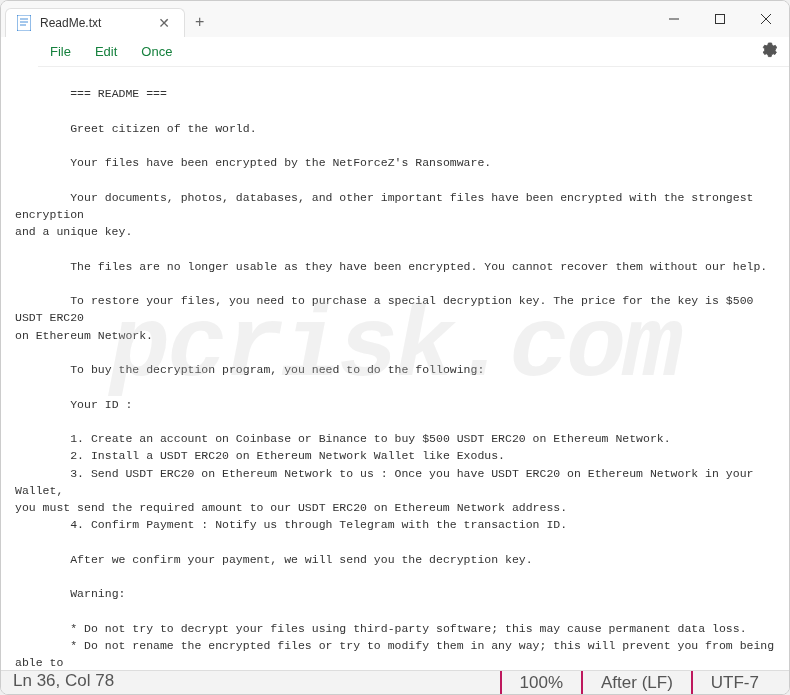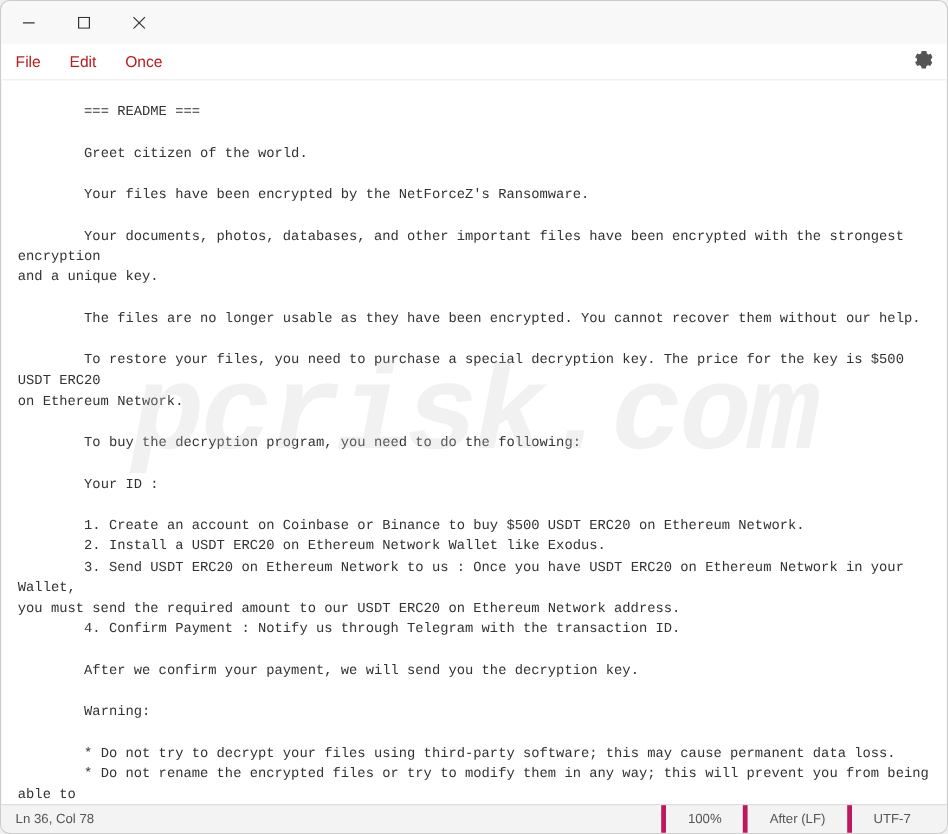--- a/index.html
+++ b/index.html
@@ -91,22 +91,23 @@
       color: #333;
     }
     .menubar {
       height: 30px;
       background: #fff;
       display: flex;
       align-items: center;
       padding: 0 12px;
       border-bottom: 1px solid #eee;
       font-size: 13px;
-      color: #b91c1c;
+      color: #15803d;
       justify-content: space-between;
+      margin-left: 37px;
     }
     .menu-left {
       display: flex;
       gap: 24px;
     }
     .menu-item {
       cursor: pointer;
     }
     .settings-icon {
       cursor: pointer;
@@ -122,35 +123,34 @@
       overflow: auto;
       white-space: pre-wrap;
       word-wrap: break-word;
       position: relative;
     }
     .statusbar {
       height: 24px;
       background: #f3f3f3;
       border-top: 1px solid #ddd;
       display: flex;
-      align-items: center;
       padding: 0 12px;
-      font-size: 11px;
+      font-size: 17px;
       color: #555;
       justify-content: space-between;
     }
     .status-left {
       flex: 1;
     }
     .status-right {
       display: flex;
       gap: 0;
     }
     .status-cell {
-      border-left: 4px solid #be185d;
+      border-left: 2px solid #be185d;
       padding: 0 18px;
       height: 24px;
       display: flex;
       align-items: center;
     }
     .watermark {
       position: absolute;
       top: 50%;
       left: 50%;
       transform: translate(-50%, -50%);
@@ -164,20 +164,35 @@
       white-space: nowrap;
       text-align: right;
     }
   </style>
 </head>
 <body>
 
 <div class="window">
 
   <div class="titlebar">
+    <div class="tab-area">
+      <div class="tab">
+        <span class="tab-icon">
+          <svg width="14" height="16" viewBox="0 0 14 16">
+              <rect x="0" y="0" width="14" height="16" rx="1.5" fill="#fff" stroke="#4a90d9" stroke-width="1.2"></rect>
+              <line x1="3" y1="4" x2="11" y2="4" stroke="#4a90d9" stroke-width="1"></line>
+              <line x1="3" y1="7" x2="11" y2="7" stroke="#4a90d9" stroke-width="1"></line>
+              <line x1="3" y1="10" x2="9" y2="10" stroke="#4a90d9" stroke-width="1"></line>
+            </svg>
+        </span>
+        <span class="tab-title">ReadMe.txt</span>
+        <span class="tab-close">✕</span>
+      </div>
+      <div class="new-tab">+</div>
+    </div>
     <div class="window-controls">
       <div class="win-btn">
           <svg width="10" height="10">
             <line x1="0" y1="5" x2="10" y2="5" stroke="#333" stroke-width="1"></line>
           </svg>
         </div>
       <div class="win-btn">
           <svg width="10" height="10">
             <rect x="0.5" y="0.5" width="9" height="9" fill="none" stroke="#333" stroke-width="1"></rect>
           </svg>

